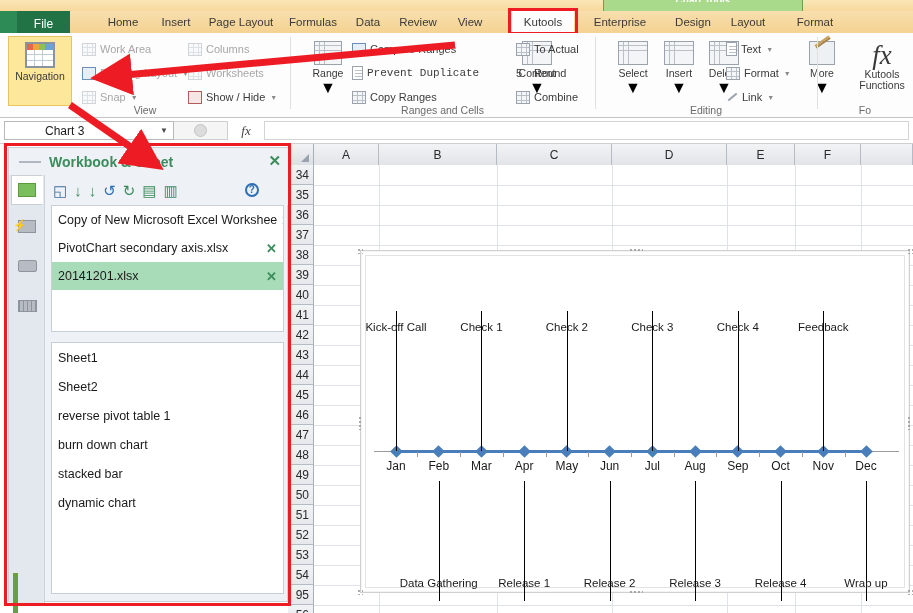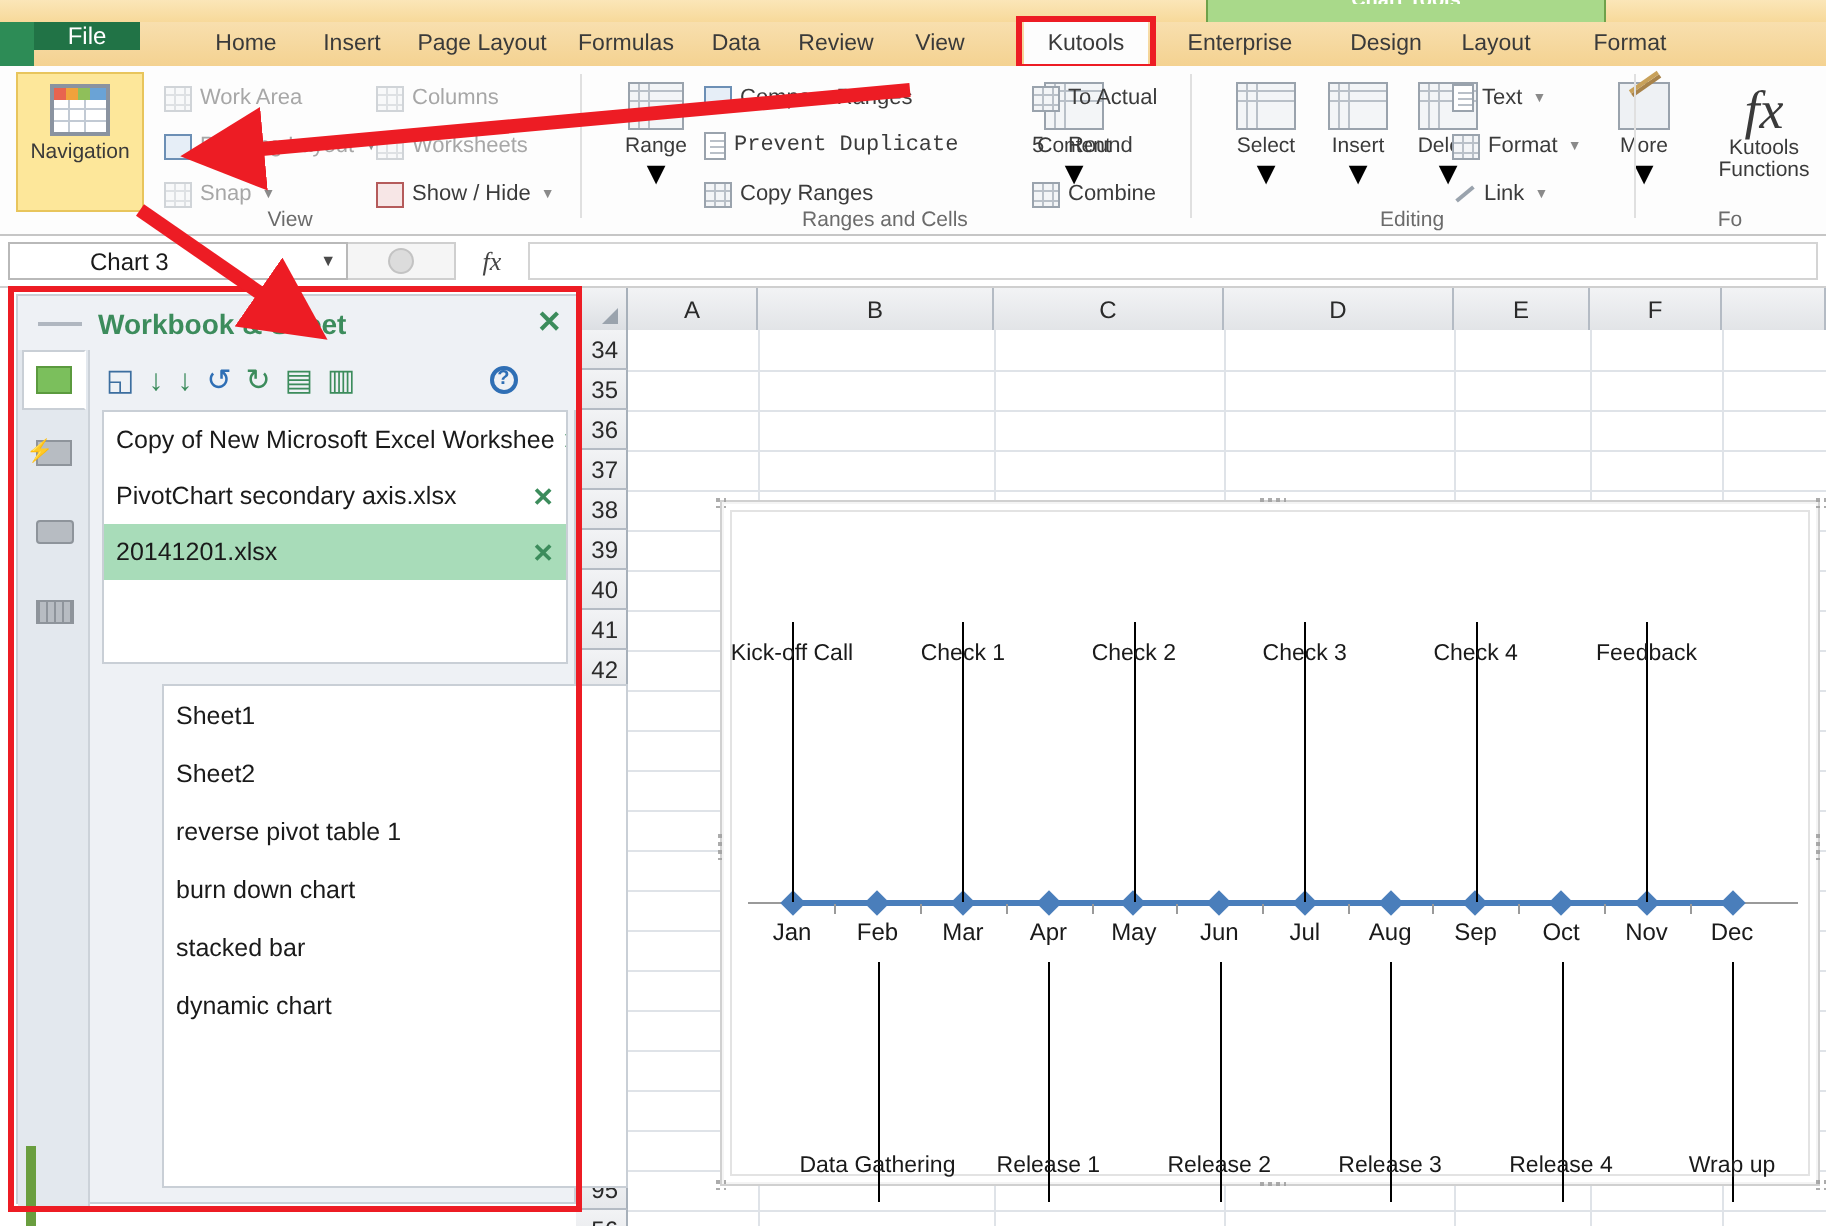--- a/index.html
+++ b/index.html
@@ -26,21 +26,21 @@
     text-align: center; color: #fff; font-size: 10px; font-weight: bold;
     overflow: hidden; height: 6px; line-height: 10px;
   }
 
   
   .tabbar {
     position: absolute; left: 0; top: 11px; width: 913px; height: 22px;
     background: linear-gradient(to bottom, #f8dfae, #f4d291);
   }
   .tab-file {
-    position: absolute; left: 17px; top: 0; width: 53px; height: 14px;
+    position: absolute; left: 17px; top: 0; width: 53px; height: 26px;
     background: #217346; color: #fff; font-size: 12px;
     display: flex; align-items: center; justify-content: center;
   }
   .tab-file-corner {
     position: absolute; left: 0; top: 0; width: 17px; height: 22px;
     background: #2d8c56;
   }
   .tab {
     position: absolute; top: 0; height: 22px;
     font-size: 11.5px; color: #3a3a3a;
@@ -238,21 +238,21 @@
     position:absolute; left:36px; top:27px; width:244px; height:30px;
     background:#eef1f5; display:flex; align-items:center; gap:7px; padding-left:8px;
   }
   .tb-ic { font-size:15px; line-height:15px; cursor:pointer; }
 
   .nav-listbox {
     position:absolute; left:42px; width:233px; background:#fff;
     border:1px solid #c9cfd6; overflow:hidden;
   }
   #wb-list { top:57px; height:127px; }
-  #sh-list { top:194px; height:252px;margin-left:30px; }
+  #sh-list { top:194px; height:252px; }
   .wb-item {
     height:28px; display:flex; align-items:center; padding:0 6px;
     font-size:12.5px; color:#1a1a1a; white-space:nowrap; overflow:hidden;
   }
   .wb-item.sel { background:#a8dcb9; }
   .wb-x { margin-left:auto; color:#3c8c5c; font-weight:bold; font-size:13px; padding-left:4px;}
   .sh-item {
     height:29px; display:flex; align-items:center; padding:0 6px;
     font-size:12.5px; color:#1a1a1a; white-space:nowrap;
   }

